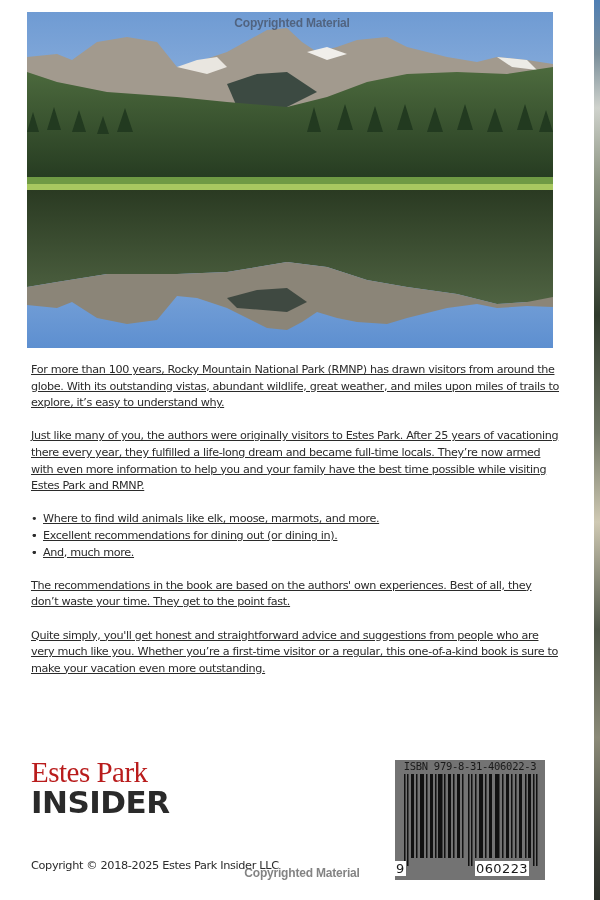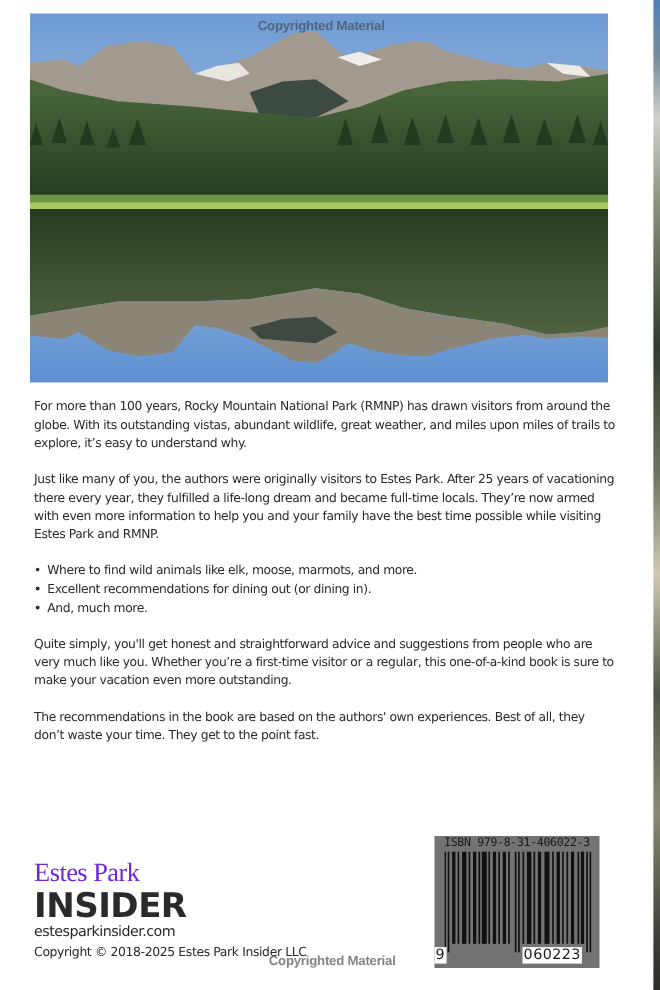--- a/index.html
+++ b/index.html
@@ -4,28 +4,28 @@
   <style>
     html, body { margin:0; padding:0; }
     body { width:600px; height:900px; position:relative; overflow:hidden; background:#ffffff; font-family:"Liberation Sans", sans-serif; color:#2a2a2a; }
 
     .photo { position:absolute; left:27px; top:12px; width:526px; height:336px; overflow:hidden; }
     .photo svg { display:block; width:526px; height:336px; }
     .watermark { position:absolute; left:0; width:584px; text-align:center; font-family:"Liberation Sans", sans-serif; font-weight:bold; font-size:12px; color:rgba(70,80,100,0.75); letter-spacing:-0.2px; }
     .watermark.top { top:16px; }
     .watermark.bottom { top:866px; color:rgba(90,90,90,0.75); left:10px; }
 
-    .body-text { position:absolute; left:31px; top:362px; width:530px; font-family:"DejaVu Sans", sans-serif; font-size:11.2px; line-height:16.6px; color:#2b2b2b; letter-spacing:-0.35px; }
+    .body-text { position:absolute; left:31px; top:362px; width:530px; font-family:"DejaVu Sans", sans-serif; font-size:11.2px; line-height:16.6px; color:#2b2b2b; letter-spacing:-0.35px;text-decoration:underline; }
     .body-text p { margin:0 0 16.6px 0; }
     .body-text ul { list-style:none; margin:0 0 16.6px 0; padding:0; }
     .body-text li { position:relative; padding-left:12px; }
     .body-text li .bullet { position:absolute; left:0; top:0; }
 
     .logo { position:absolute; left:31px; top:757px; width:170px; }
-    .logo .l1 { font-family:"Liberation Serif", serif; font-size:24px; line-height:30px; color:#6d28d9; letter-spacing:-0.5px;margin-top:22px; }
+    .logo .l1 { font-family:"Liberation Serif", serif; font-size:29px; line-height:30px; color:#b91c1c; letter-spacing:-0.5px; }
     .logo .l2 { font-family:"DejaVu Sans", sans-serif; font-weight:bold; font-size:31px; line-height:30px; color:#2a2a2a; letter-spacing:-0.5px; }
     .logo .l3 { font-family:"DejaVu Sans", sans-serif; font-size:13px; line-height:18px; color:#2a2a2a; letter-spacing:-0.5px; }
 
     .copyright { position:absolute; left:31px; top:859px; font-family:"DejaVu Sans", sans-serif; font-size:11.3px; color:#2b2b2b; letter-spacing:-0.35px; }
 
     .barcode-box { position:absolute; left:395px; top:760px; width:150px; height:120px; background:#737373; }
     .isbn { position:absolute; left:0; top:0; width:150px; font-family:"DejaVu Sans Mono", monospace; font-size:10.5px; letter-spacing:-0.3px; color:#1a1a1a; text-align:center; }
     .bars { position:absolute; left:9px; top:14px; width:134px; height:92px; }
     .barnum { position:absolute; top:101px; font-family:"DejaVu Sans", sans-serif; font-size:13px; color:#1a1a1a; background:#fff; padding:0 1px; letter-spacing:0.4px; }
 
@@ -82,28 +82,27 @@
 <div class="body-text">
   <p>For more than 100 years, Rocky Mountain National Park (RMNP) has drawn visitors from around the globe. With its outstanding vistas, abundant wildlife, great weather, and miles upon miles of trails to explore, it’s easy to understand why.</p>
   <p>Just like many of you, the authors were originally visitors to Estes Park. After 25 years of vacationing there every year, they fulfilled a life-long dream and became full-time locals. They’re now armed with even more information to help you and your family have the best time possible while visiting Estes Park and RMNP.</p>
   <ul>
     <li><span class="bullet">•</span><span>Where to find wild animals like elk, moose, marmots, and more.</span></li>
     <li><span class="bullet">•</span></li>
     <li><span class="bullet">•</span><span>Excellent recommendations for dining out (or dining in).</span></li>
     <li><span class="bullet">•</span></li>
     <li><span class="bullet">•</span><span>And, much more.</span></li>
   </ul>
+  <p>The recommendations in the book are based on the authors' own experiences. Best of all, they don’t waste your time. They get to the point fast.</p>
   <p>Quite simply, you'll get honest and straightforward advice and suggestions from people who are very much like you. Whether you’re a first-time visitor or a regular, this one-of-a-kind book is sure to make your vacation even more outstanding.</p>
-  <p>The recommendations in the book are based on the authors' own experiences. Best of all, they don’t waste your time. They get to the point fast.</p>
 </div>
 
 <div class="logo">
   <div class="l1">Estes Park</div>
   <div class="l2">INSIDER</div>
-  <div class="l3">estesparkinsider.com</div>
 </div>
 
 <div class="copyright">Copyright © 2018-2025  Estes Park Insider LLC</div>
 <div class="watermark bottom">Copyrighted Material</div>
 
 <div class="barcode-box">
   <div class="isbn">ISBN 979-8-31-406022-3</div>
   <svg class="bars" viewBox="0 0 134 92" preserveAspectRatio="none">
     <g fill="#111">
       <rect x="0" y="0" width="1.5" height="92"></rect>

